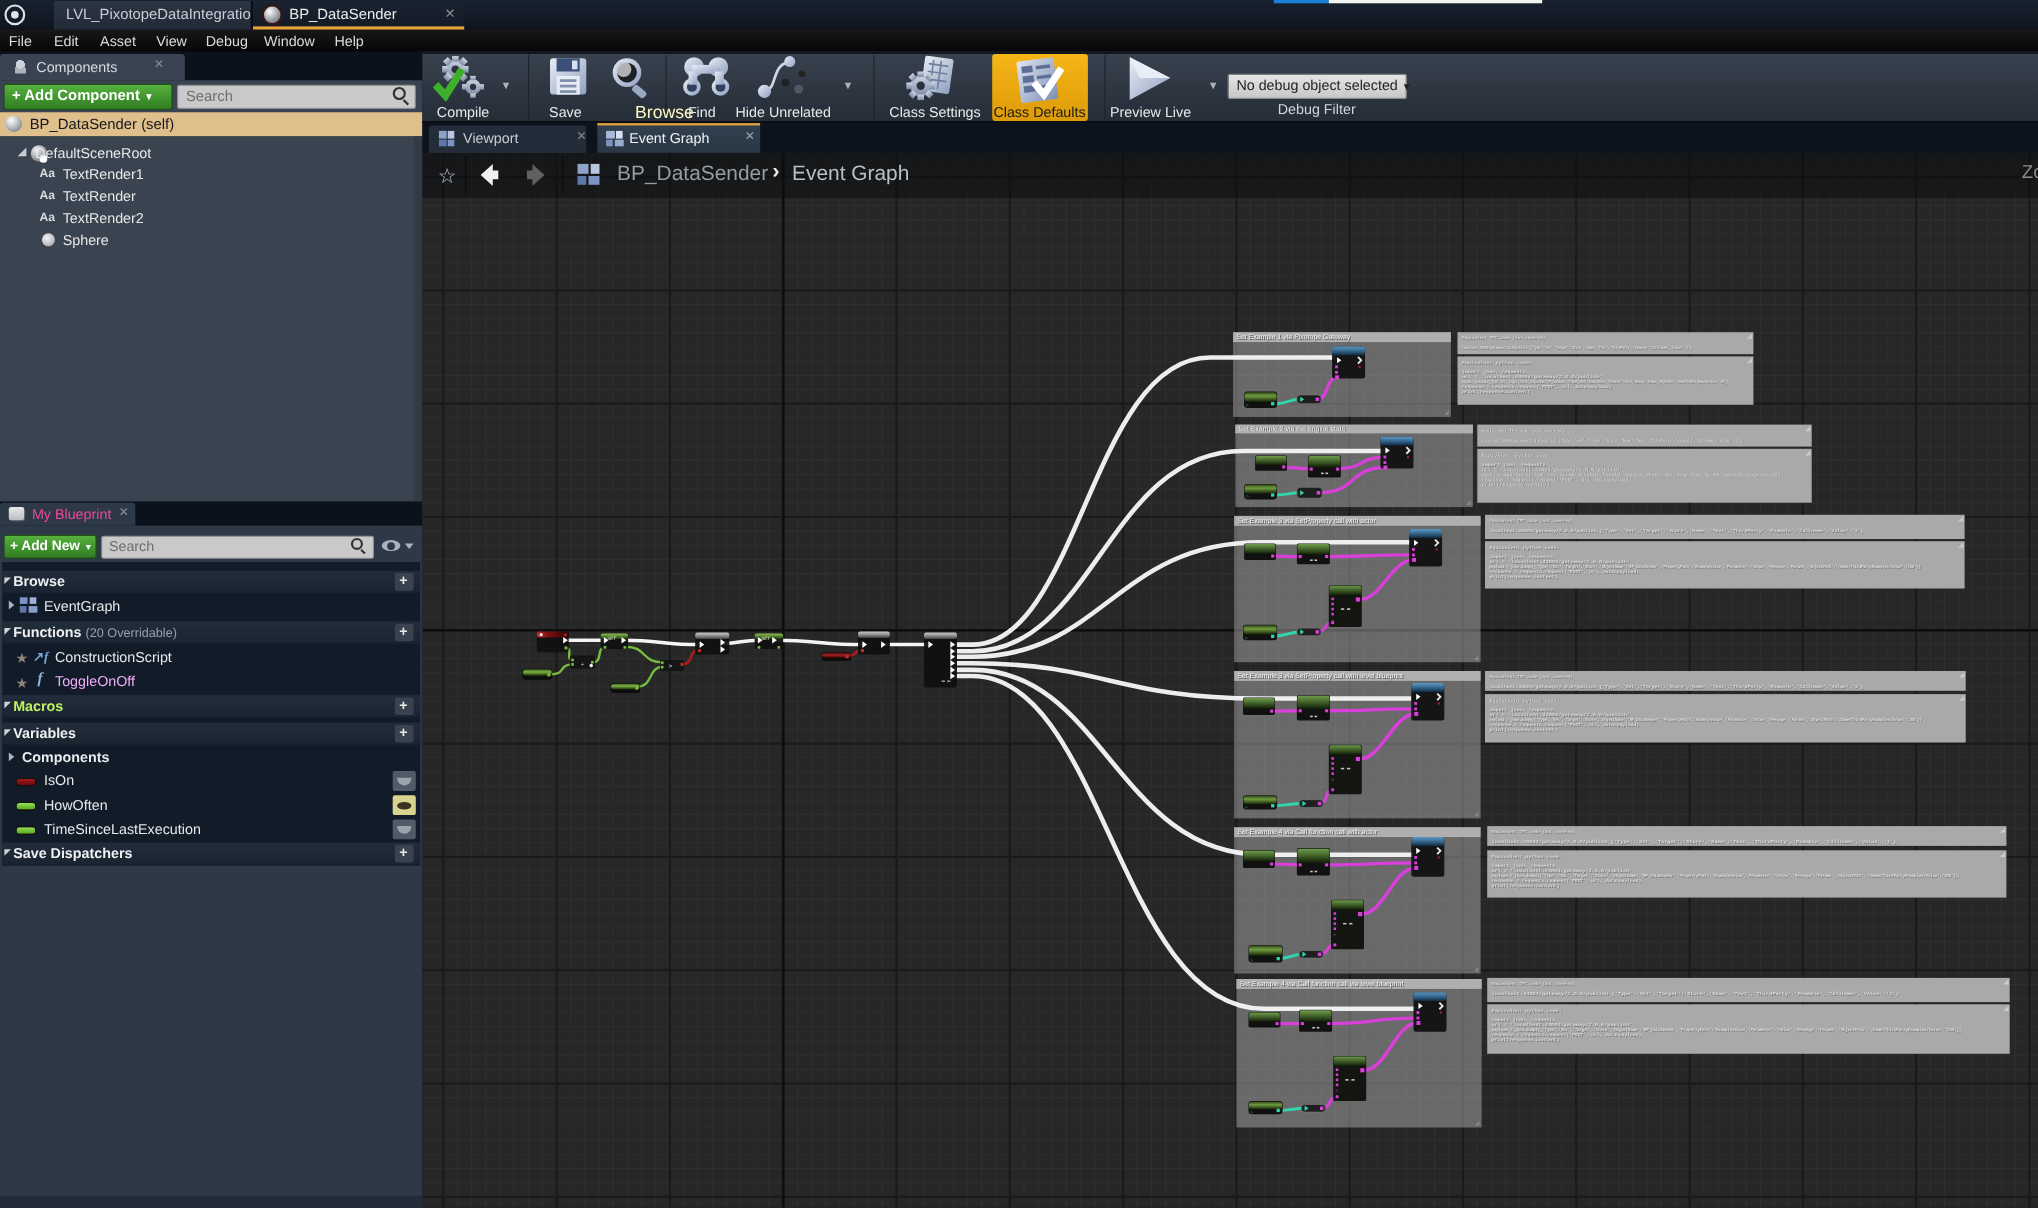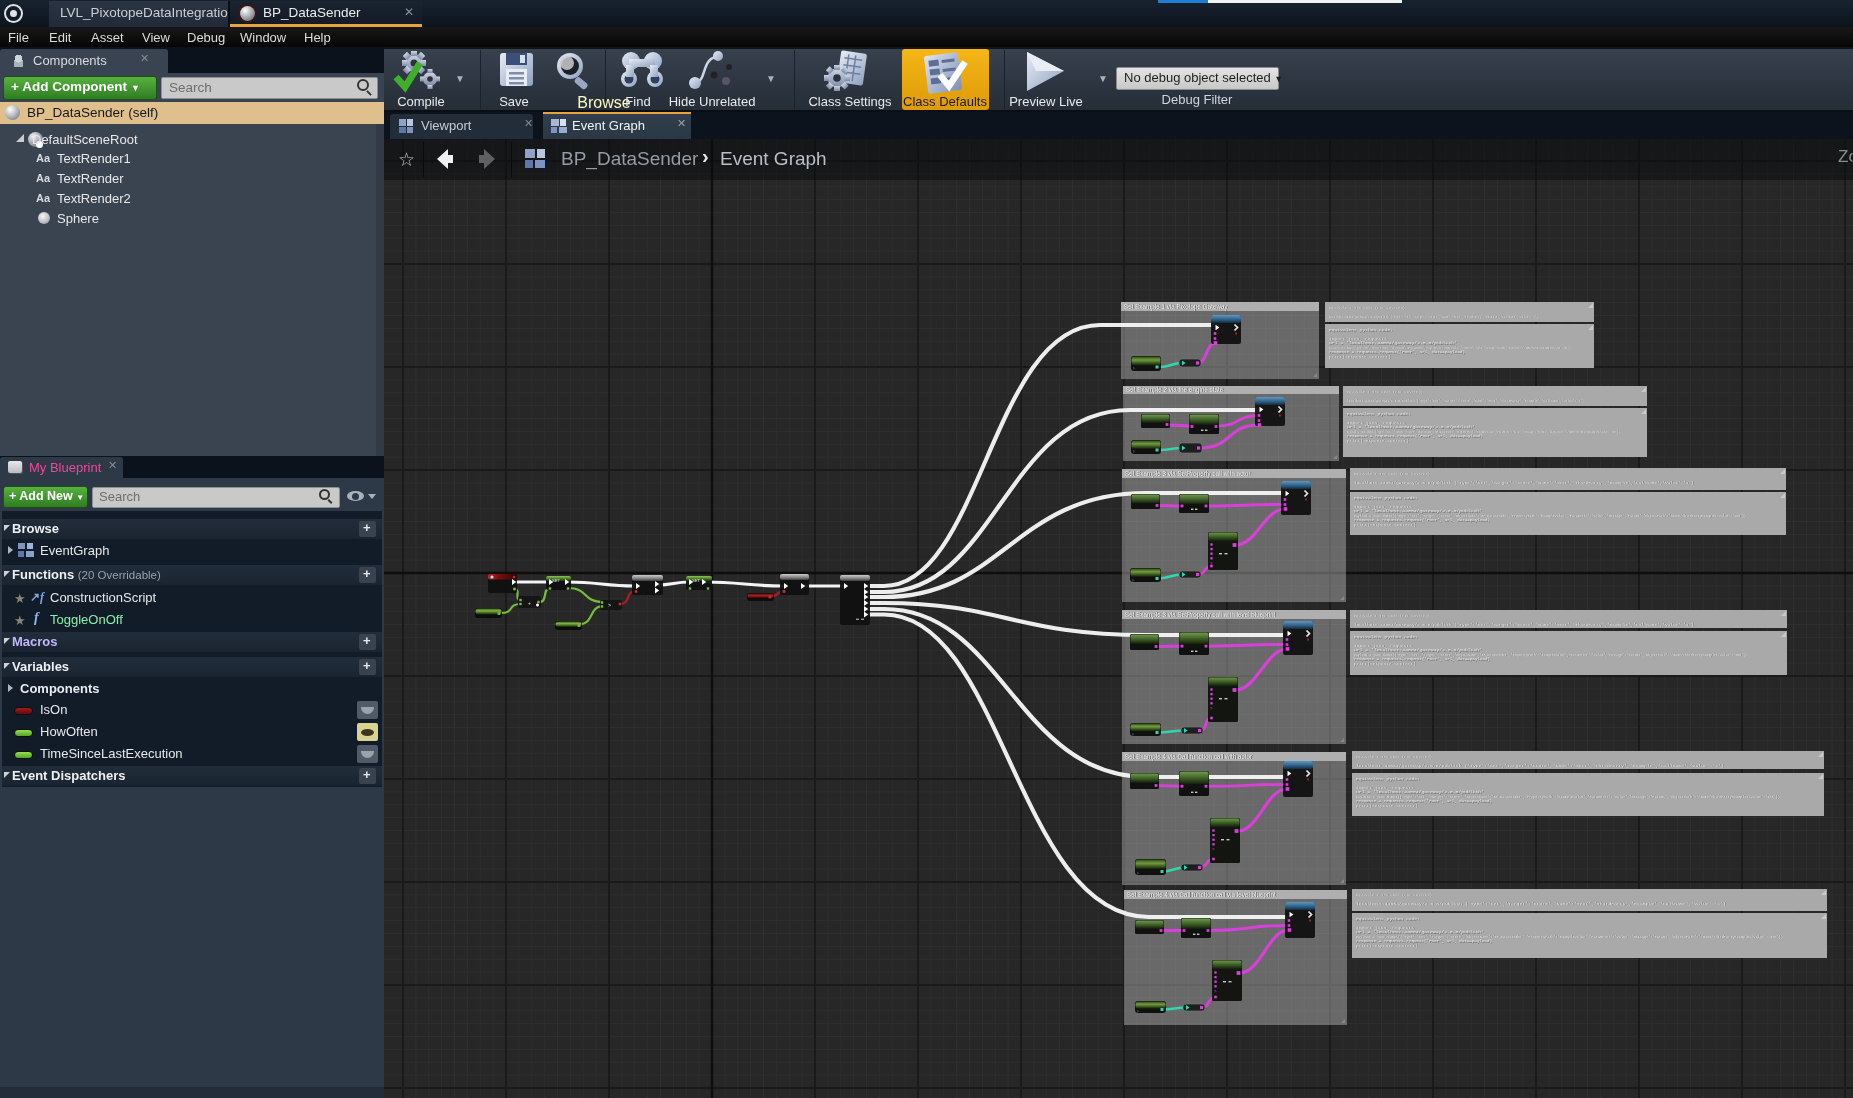--- a/index.html
+++ b/index.html
@@ -86,23 +86,23 @@
 <div class="abs" style="left:2px;top:565px;width:380px;height:20px;background:linear-gradient(#222d3b,#1a2431)"></div>
 <div class="abs" style="left:12px;top:567px;color:#eef0f2;font-size:13px;font-weight:bold">Functions&nbsp;<span style="font-weight:normal;color:#97a1ac;font-size:11.5px">(20 Overridable)</span></div>
 <div class="abs" style="left:359px;top:567px;width:17px;height:16px;background:#39434f;border-radius:2px"></div>
 <div class="abs" style="left:363px;top:566px;color:#e8e8e8;font-size:13px;font-weight:bold">+</div>
 <div class="abs" style="left:4px;top:571px;width:0;height:0;border-top:6px solid #cfd3d8;border-right:6px solid transparent"></div>
 <div class="abs" style="left:14px;top:591px;color:#8d8675;font-size:13px">★</div>
 <div class="abs" style="left:30px;top:590px;color:#7aa7e0;font-size:12px;font-weight:bold">↗<i style="font-family:&quot;Liberation Serif&quot;,serif">f</i></div>
 <div class="abs" style="left:50px;top:590px;color:#e6e8ea;font-size:13px">ConstructionScript</div>
 <div class="abs" style="left:14px;top:613px;color:#8d8675;font-size:13px">★</div>
 <div class="abs" style="left:34px;top:610px;color:#8fb6e8;font-size:14px;font-style:italic;font-family:'Liberation Serif',serif;font-weight:bold">f</div>
-<div class="abs" style="left:50px;top:612px;color:#86efac;font-size:13px">ToggleOnOff</div>
+<div class="abs" style="left:50px;top:612px;color:#f0abfc;font-size:13px">ToggleOnOff</div>
 <div class="abs" style="left:2px;top:632px;width:380px;height:20px;background:linear-gradient(#222d3b,#1a2431)"></div>
-<div class="abs" style="left:12px;top:634px;color:#c4b5fd;font-size:13px;font-weight:bold">Macros</div>
+<div class="abs" style="left:12px;top:634px;color:#bef264;font-size:13px;font-weight:bold">Macros</div>
 <div class="abs" style="left:359px;top:634px;width:17px;height:16px;background:#39434f;border-radius:2px"></div>
 <div class="abs" style="left:363px;top:633px;color:#e8e8e8;font-size:13px;font-weight:bold">+</div>
 <div class="abs" style="left:4px;top:638px;width:0;height:0;border-top:6px solid #cfd3d8;border-right:6px solid transparent"></div>
 <div class="abs" style="left:2px;top:657px;width:380px;height:20px;background:linear-gradient(#222d3b,#1a2431)"></div>
 <div class="abs" style="left:12px;top:659px;color:#eef0f2;font-size:13px;font-weight:bold">Variables</div>
 <div class="abs" style="left:359px;top:659px;width:17px;height:16px;background:#39434f;border-radius:2px"></div>
 <div class="abs" style="left:363px;top:658px;color:#e8e8e8;font-size:13px;font-weight:bold">+</div>
 <div class="abs" style="left:4px;top:663px;width:0;height:0;border-top:6px solid #cfd3d8;border-right:6px solid transparent"></div>
 <div class="abs" style="left:8px;top:684px;width:0;height:0;border-left:5px solid #aeb4bb;border-top:4px solid transparent;border-bottom:4px solid transparent"></div>
 <div class="abs" style="left:20px;top:681px;color:#e9ebed;font-size:13px;font-weight:bold">Components</div>
@@ -112,21 +112,21 @@
 <div class="abs" style="left:361px;top:707px;width:13px;height:7px;background:#9aa2ac;border-radius:0 0 7px 7px"></div>
 <div class="abs" style="left:14px;top:729px;width:19px;height:8px;background:linear-gradient(#97e052,#58a423);border-radius:4px;border:1px solid #101010"></div>
 <div class="abs" style="left:40px;top:724px;color:#e6e8ea;font-size:13px">HowOften</div>
 <div class="abs" style="left:357px;top:723px;width:21px;height:18px;background:#d8d391;border-radius:2px"></div>
 <div class="abs" style="left:361px;top:729px;width:13px;height:7px;background:#3a3520;border-radius:50%"></div>
 <div class="abs" style="left:14px;top:751px;width:19px;height:8px;background:linear-gradient(#97e052,#58a423);border-radius:4px;border:1px solid #101010"></div>
 <div class="abs" style="left:40px;top:746px;color:#e6e8ea;font-size:13px">TimeSinceLastExecution</div>
 <div class="abs" style="left:357px;top:745px;width:21px;height:18px;background:#515b68;border-radius:2px"></div>
 <div class="abs" style="left:361px;top:751px;width:13px;height:7px;background:#9aa2ac;border-radius:0 0 7px 7px"></div>
 <div class="abs" style="left:2px;top:766px;width:380px;height:20px;background:linear-gradient(#222d3b,#1a2431)"></div>
-<div class="abs" style="left:12px;top:768px;color:#eef0f2;font-size:13px;font-weight:bold">Event Dispatchers</div>
+<div class="abs" style="left:12px;top:768px;color:#eef0f2;font-size:13px;font-weight:bold">Save Dispatchers</div>
 <div class="abs" style="left:359px;top:768px;width:17px;height:16px;background:#39434f;border-radius:2px"></div>
 <div class="abs" style="left:363px;top:767px;color:#e8e8e8;font-size:13px;font-weight:bold">+</div>
 <div class="abs" style="left:4px;top:772px;width:0;height:0;border-top:6px solid #cfd3d8;border-right:6px solid transparent"></div>
 <div class="abs" style="left:0;top:1087px;width:384px;height:11px;background:#232c38"></div>
 <div class="abs" style="left:384px;top:47px;width:1469px;height:65px;background:linear-gradient(#38424e,#2a323d 70%,#252d37)"></div>
 <div class="abs" style="left:384px;top:47px;width:1469px;height:2px;background:#10151c"></div>
 <div class="abs" style="left:384px;top:110px;width:1469px;height:2px;background:#0b0f15"></div>
 <div class="abs" style="left:480px;top:50px;width:1px;height:59px;background:#1b222b"></div>
 <div class="abs" style="left:605px;top:50px;width:1px;height:59px;background:#1b222b"></div>
 <div class="abs" style="left:794px;top:50px;width:1px;height:59px;background:#1b222b"></div>

